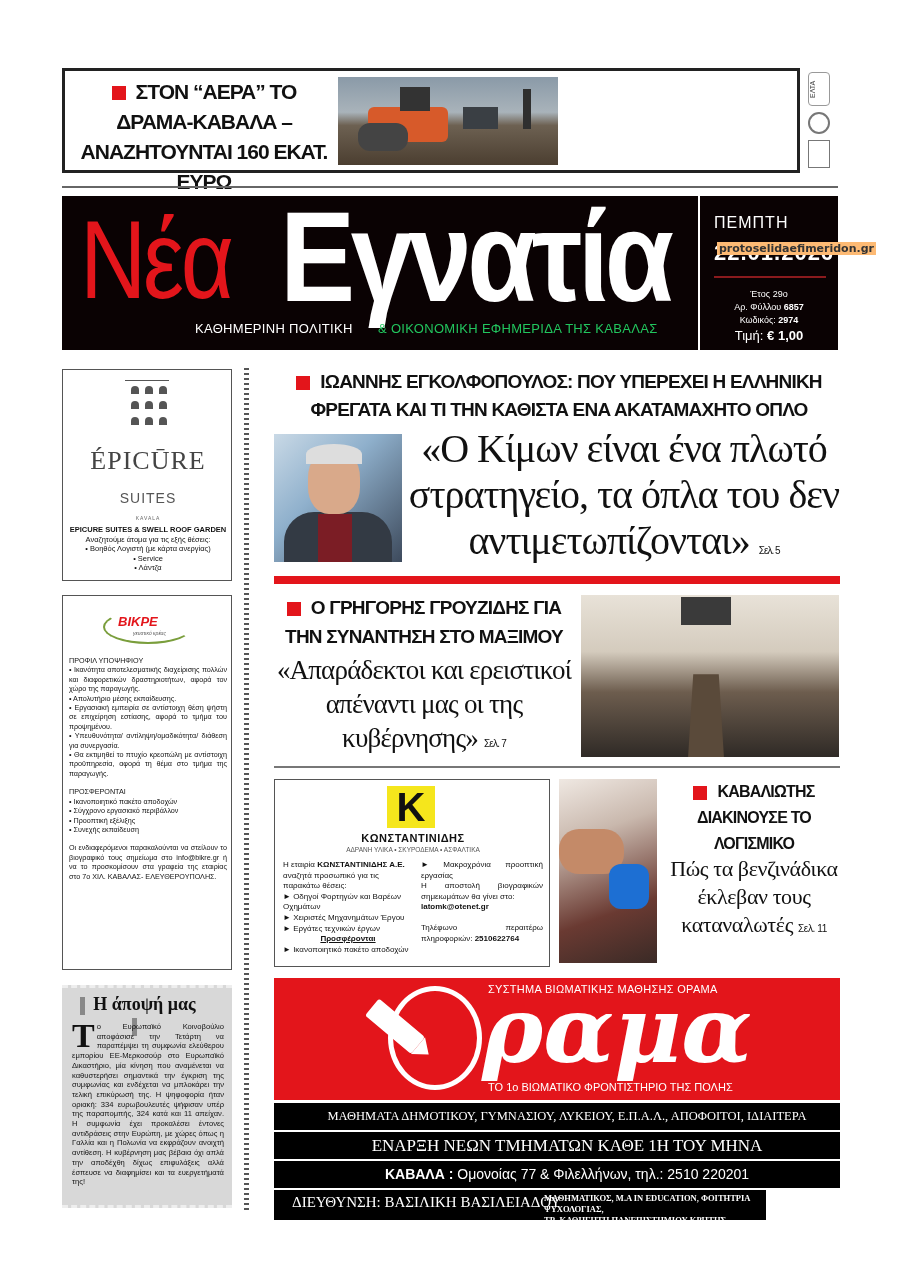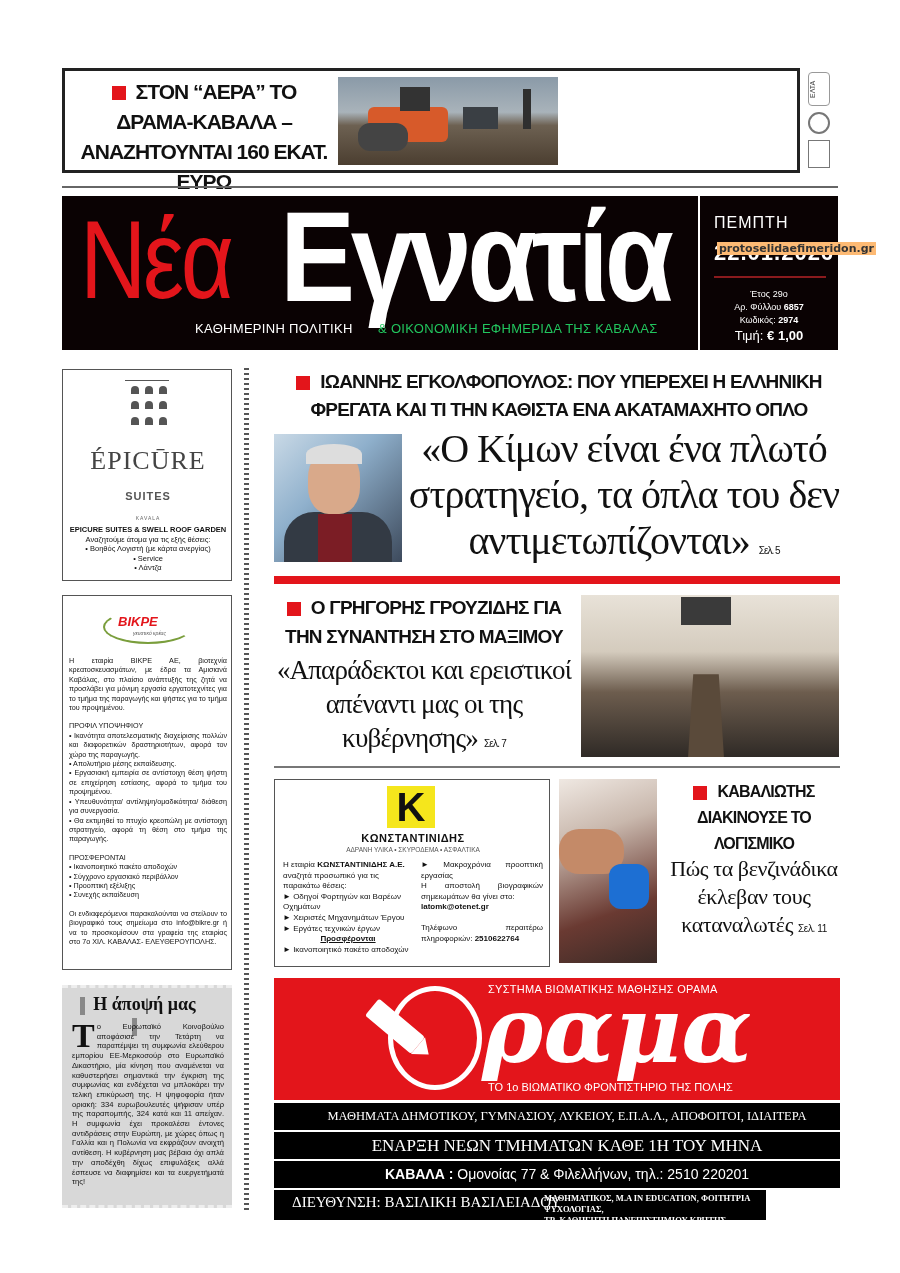--- a/index.html
+++ b/index.html
@@ -40,21 +40,21 @@
   #date-rule { left: 14px; top: 80px; width: 112px; height: 2px; background: #8a1a1d; }
   #issue-info { left: 0; top: 92px; width: 138px; text-align: center; font-size: 9px; line-height: 13px; }
   #price { left: 0; top: 132px; width: 138px; text-align: center; font-size: 13px; }
 
   
   #ad-epicure { left: 62px; top: 369px; width: 170px; height: 212px; border: 1px solid #555; text-align: center; }
   #ep-top-rule { left: 62px; top: 10px; width: 44px; height: 1px; background: #555; }
   #ep-windows { left: 68px; top: 16px; width: 36px; height: 40px; display: grid; grid-template-columns: repeat(3, 8px); gap: 6px 6px; }
   #ep-windows span { width: 8px; height: 8px; background: #555; border-radius: 4px 4px 0 0; }
   #ep-name { left: 0; top: 76px; width: 170px; font-size: 26px; color: #444; letter-spacing: 1px; font-family: "Liberation Serif", serif; }
-  #ep-suites { left: 0; top: 120px; width: 170px; font-size: 11px; color: #555; letter-spacing: 1px; font-weight: bold; }
+  #ep-suites { left: 0; top: 120px; width: 170px; font-size: 14px; color: #555; letter-spacing: 1px; }
   #ep-kavala { left: 0; top: 145px; width: 170px; font-size: 5px; color: #666; letter-spacing: 1px; }
   #ep-text { left: 0; top: 155px; width: 170px; font-size: 7.5px; line-height: 9.5px; }
 
   #ad-vikre { left: 62px; top: 595px; width: 170px; height: 375px; border: 1px solid #555; }
   #vikre-logo { left: 40px; top: 14px; width: 90px; height: 34px; border: 2px solid #7a9e3c; border-radius: 50% / 50%; border-top-color: transparent; border-right-color: transparent; }
   #vikre-brand { left: 55px; top: 18px; font-size: 13px; font-weight: bold; font-style: italic; color: #e3151b; }
   #vikre-sub { left: 70px; top: 34px; font-size: 5px; color: #555; font-style: italic; }
   #vikre-text { left: 6px; top: 60px; width: 158px; font-size: 7.2px; line-height: 9.4px; text-align: justify; }
   #vikre-text p { margin-bottom: 9px; }
 
@@ -184,27 +184,26 @@
     <div>• Service</div>
     <div>• Λάντζα</div>
   </div>
 </div>
 
 <div id="ad-vikre" class="abs">
   <div id="vikre-logo" class="abs"></div>
   <div id="vikre-brand" class="abs">BIKPE</div>
   <div id="vikre-sub" class="abs">γευστικό κρέας</div>
   <div id="vikre-text" class="abs">
-    <p>Η εταιρία ΒΙΚΡΕ ΑΕ, βιοτεχνία κρεατοσκευασμάτων, με έδρα τα Αμισιανά Καβάλας, στο πλαίσιο ανάπτυξής της ζητά να προσλάβει για μόνιμη εργασία εργατοτεχνίτες για το τμήμα της παραγωγής και ψήστες για το τμήμα του προψημένου.</p>
     <div>ΠΡΟΦΙΛ ΥΠΟΨΗΦΙΟΥ</div>
     <div>• Ικανότητα αποτελεσματικής διαχείρισης πολλών και διαφορετικών δραστηριοτήτων, αφορά τον χώρο της παραγωγής.</div>
     <div>• Απολυτήριο μέσης εκπαίδευσης.</div>
     <div>• Εργασιακή εμπειρία σε αντίστοιχη θέση ψήστη σε επιχείρηση εστίασης, αφορά το τμήμα του προψημένου.</div>
     <div>• Υπευθυνότητα/ αντίληψη/ομαδικότητα/ διάθεση για συνεργασία.</div>
-    <p>• Θα εκτιμηθεί το πτυχίο κρεοπώλη με αντίστοιχη στρατηγείο, αφορά τη θέση στο τμήμα της παραγωγής.</p>
+    <p>• Θα εκτιμηθεί το πτυχίο κρεοπώλη με αντίστοιχη προϋπηρεσία, αφορά τη θέμα στο τμήμα της παραγωγής.</p>
     <div>ΠΡΟΣΦΕΡΟΝΤΑΙ</div>
     <div>• Ικανοποιητικό πακέτο αποδοχών</div>
     <div>• Σύγχρονο εργασιακό περιβάλλον</div>
     <div>• Προοπτική εξέλιξης</div>
     <p>• Συνεχής εκπαίδευση</p>
     <div>Οι ενδιαφερόμενοι παρακαλούνται να στείλουν το βιογραφικό τους σημείωμα στο info@bikre.gr ή να το προσκομίσουν στα γραφεία της εταιρίας στο 7ο ΧΙΛ. ΚΑΒΑΛΑΣ- ΕΛΕΥΘΕΡΟΥΠΟΛΗΣ.</div>
   </div>
 </div>
 
 <div id="opinion" class="abs">

